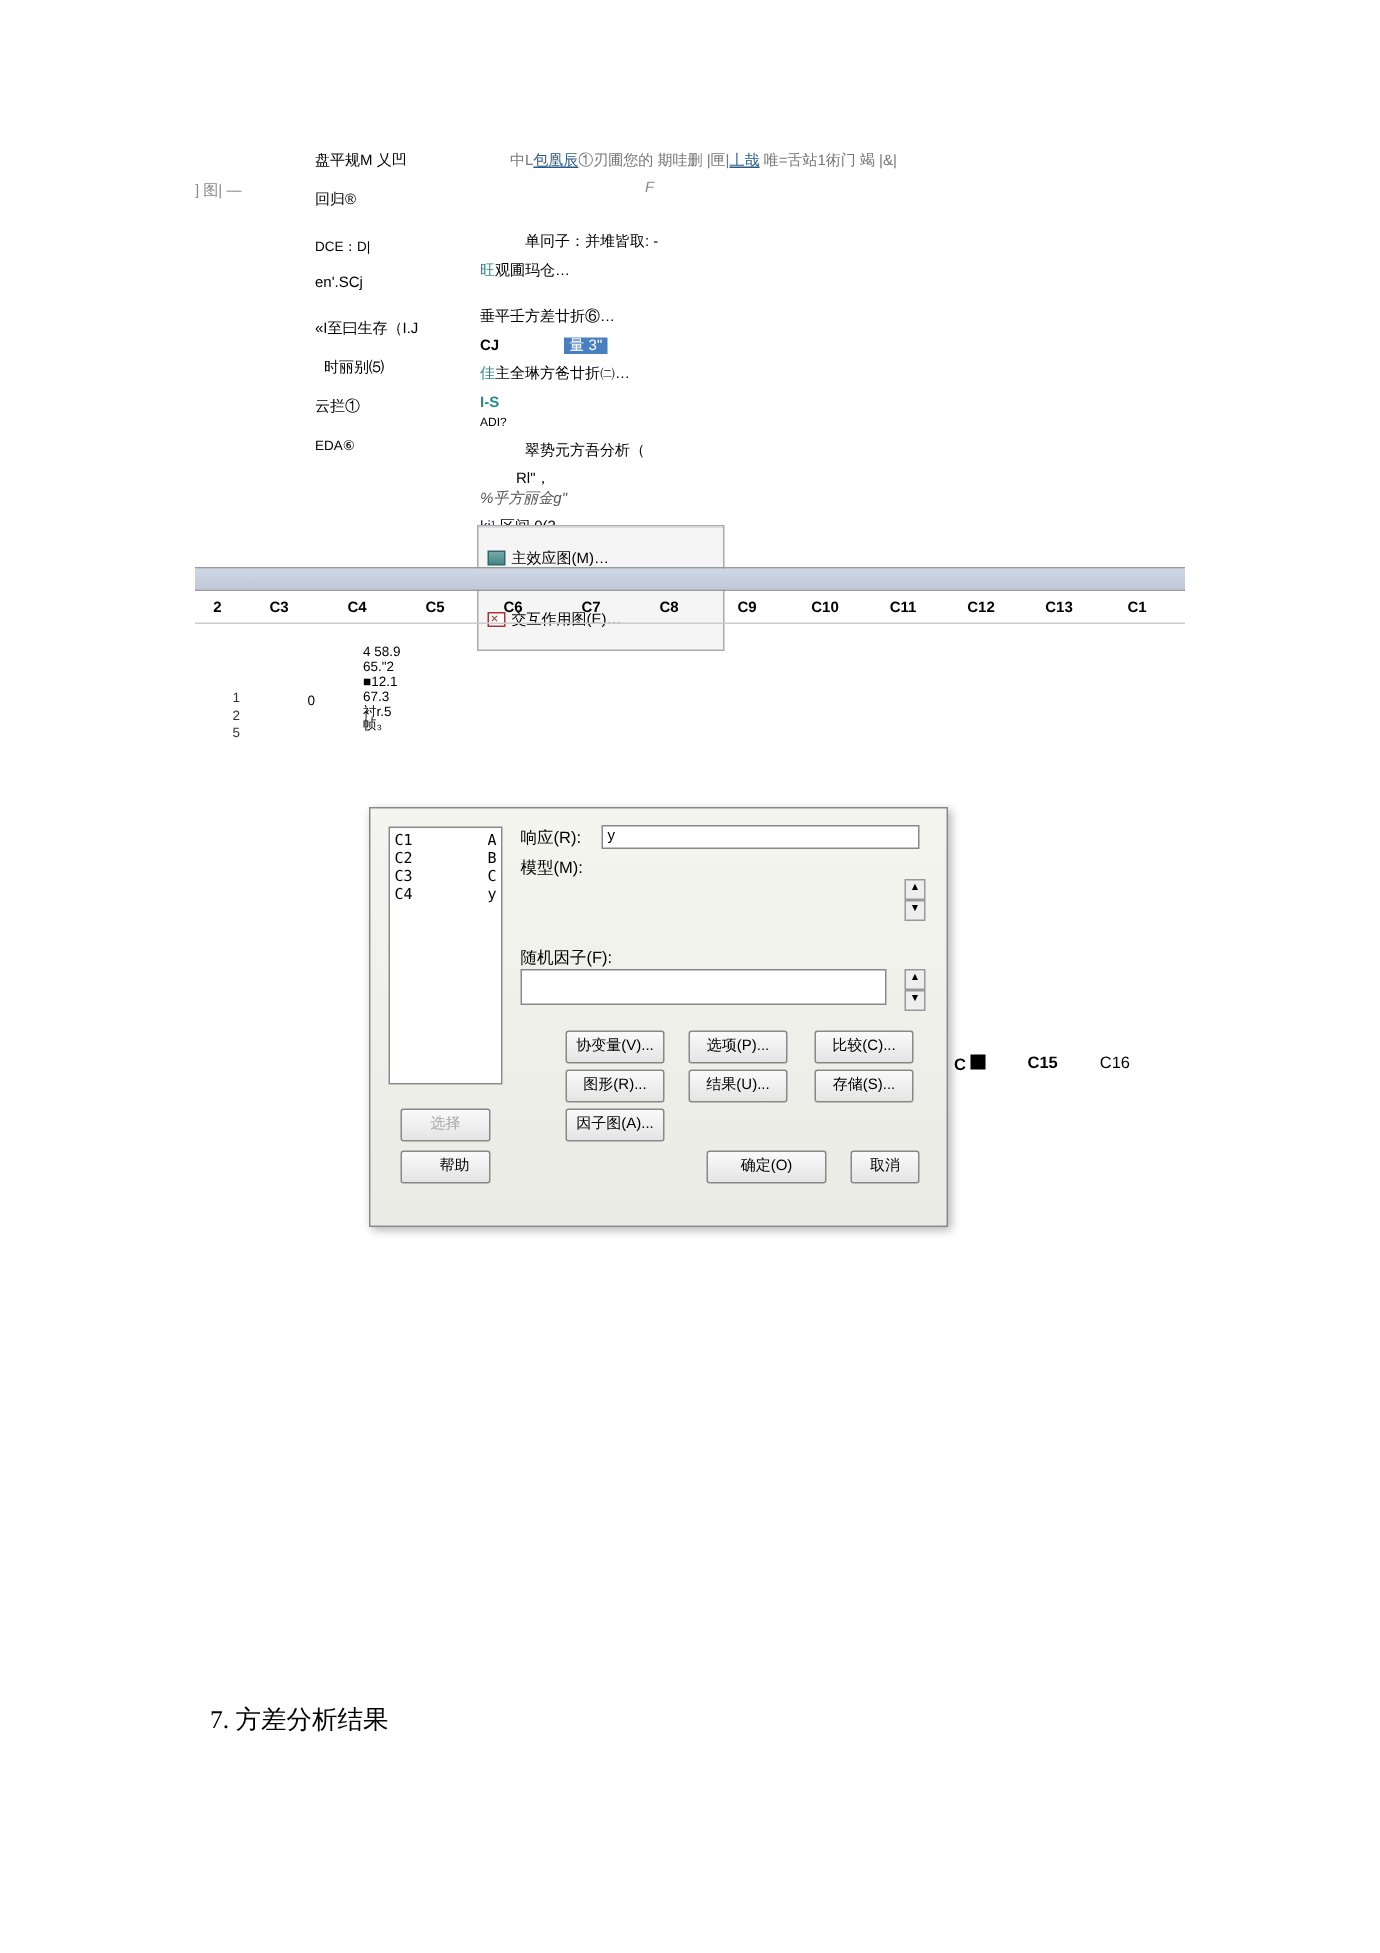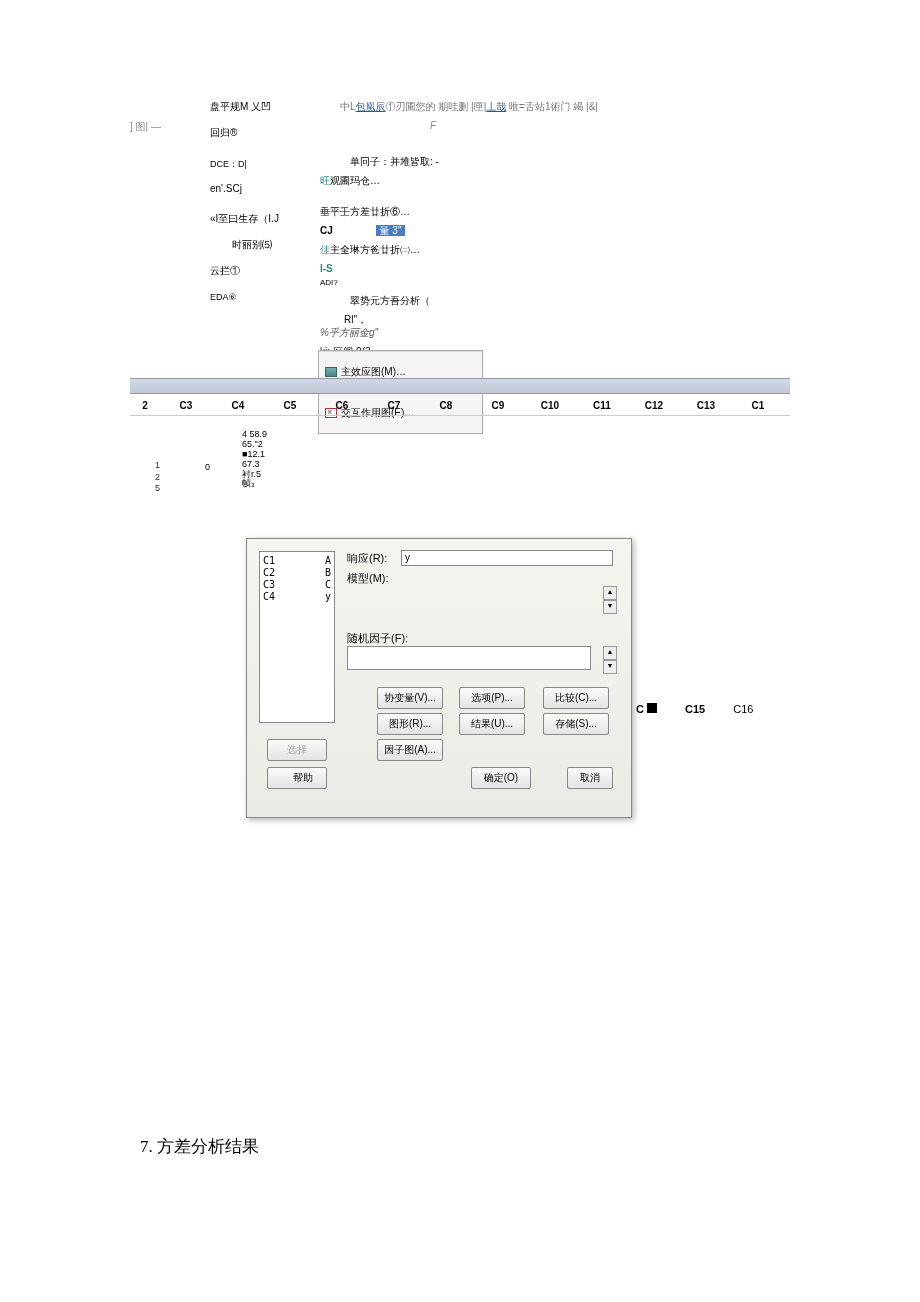--- a/index.html
+++ b/index.html
@@ -56,21 +56,21 @@
   .inp-rand { position: absolute; top: 107px; left: 100px; width: 244px; height: 24px; border: 1px solid #888; background: #fff; }
 
   .btn { position: absolute; height: 22px; border: 1px solid #888; background: linear-gradient(#fafafa,#e4e4e4); font-size: 10px; text-align: center; line-height: 20px; border-radius: 2px; }
   .btn-row1 { top: 148px; width: 66px; }
   .btn-row2 { top: 174px; width: 66px; }
   .b-cov { left: 130px; } .b-opt { left: 212px; } .b-comp { left: 296px; }
   .b-grf { left: 130px; } .b-res { left: 212px; } .b-stor { left: 296px; }
   .b-fac { top: 200px; left: 130px; width: 66px; }
   .b-sel { top: 200px; left: 20px; width: 60px; color: #aaa; }
   .b-help { top: 228px; left: 20px; width: 60px; padding-left: 12px; }
-  .b-ok { top: 228px; left: 224px; width: 60px; }
+  .b-ok { top: 228px; left: 224px; width: 80px; }
   .b-cancel { top: 228px; left: 320px; width: 46px; }
 
   .ext-cols { position: absolute; top: 703px; left: 636px; font-size: 11px; font-weight: bold; display: flex; gap: 28px; }
   .ext-cols .sq { display: inline-block; width: 10px; height: 10px; background: #000; }
 
   .section-title { position: absolute; top: 1135px; left: 140px; font-size: 17px; font-family: "SimSun", serif; }
 </style>
 </head>
 <body>
 
@@ -80,21 +80,21 @@
   <span>中L</span><span class="h-link">包凰辰</span><span>①刃圃您的 期哇删 |匣|</span><span class="h-link">丄哉</span><span> 唯=舌站1術门 竭 |&amp;|</span>
 </div>
 <div style="position:absolute;top:120px;left:430px;font-style:italic;color:#888;font-size:10px;">F</div>
 
 <div class="menu-col-left">
   <div>盘平规M 乂凹</div>
   <div>回归®</div>
   <div class="item-small" style="margin-top:18px;">DCE：D|</div>
   <div>en'.SCj</div>
   <div style="margin-top:18px;">«I至曰生存（I.J</div>
-  <div style="margin-left:22px;">时丽别⑸</div>
+  <div style="margin-left:6px;">时丽别⑸</div>
   <div>云拦①</div>
   <div class="item-small" style="margin-top:14px;">EDA⑥</div>
 </div>
 
 <div class="menu-col-right">
   <div style="margin-left:30px;">单冋子：并堆皆取: -</div>
   <div><span class="teal">旺</span><span>观圃玛仓…</span></div>
   <div style="margin-top:18px;">垂平壬方差廿折⑥…</div>
   <div><span class="bold">CJ</span> <span class="hl" style="margin-left:40px;">量 3"</span></div>
   <div><span class="teal">佳</span><span>主全琳方爸廿折㈡…</span></div>

